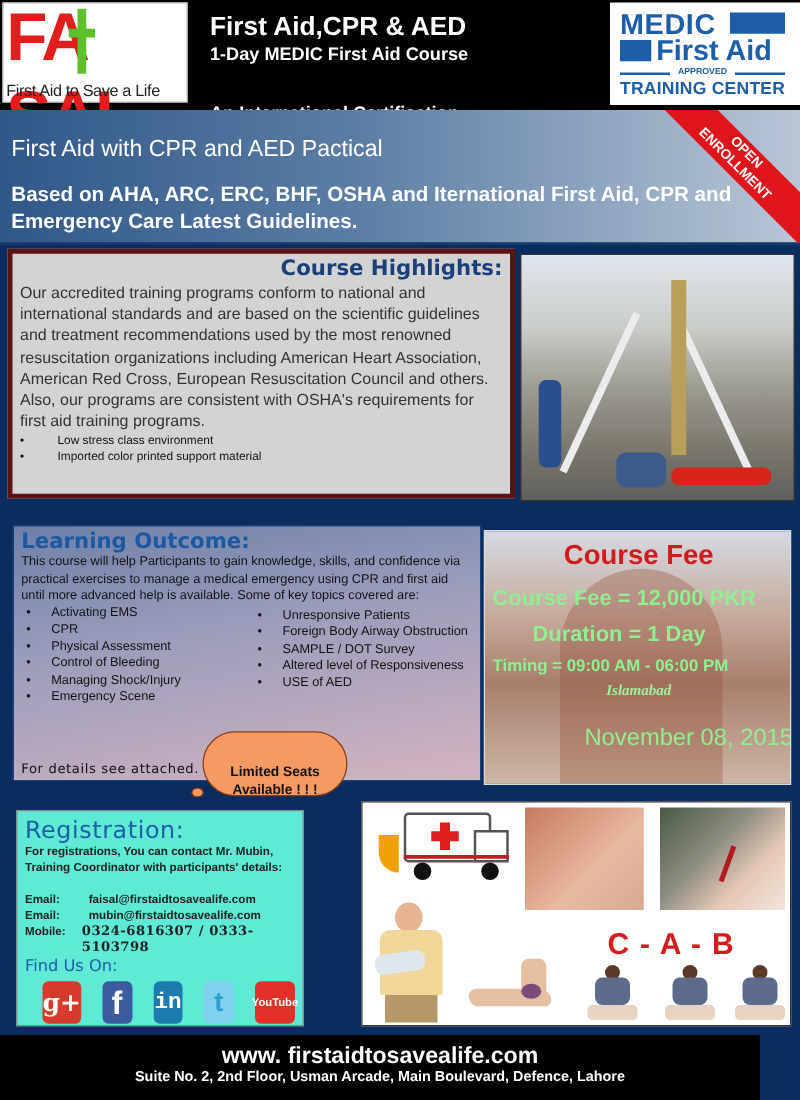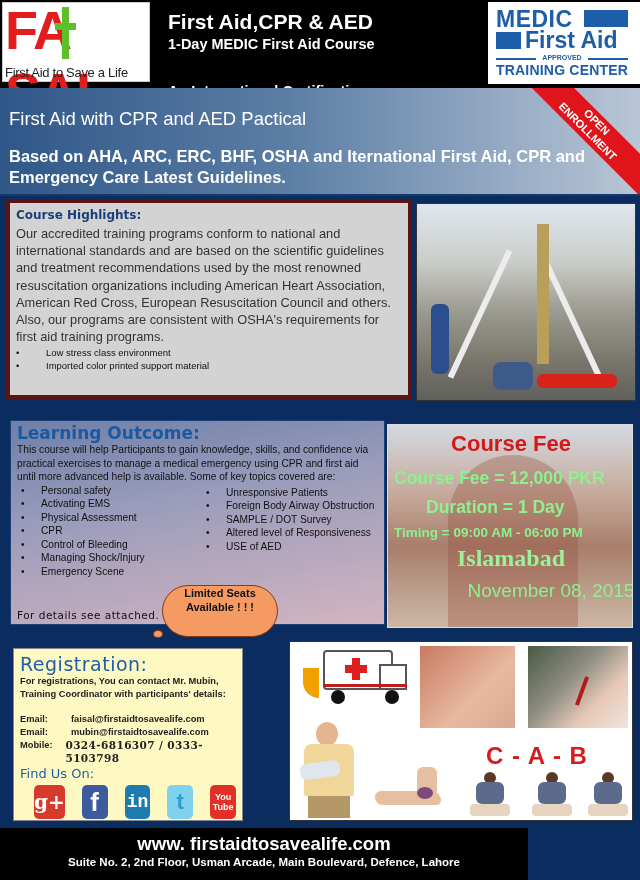--- a/index.html
+++ b/index.html
@@ -31,21 +31,21 @@
   .logo-medic .m3 { position: absolute; left: 8px; top: 60px; width: 134px; font-size: 14px; font-weight: bold; color: #1d5ea8; letter-spacing: 0.2px; }
 
   
   .banner { position: absolute; left: 0; top: 88px; width: 640px; height: 108px; background: linear-gradient(90deg, #2f5788 0%, #5c7ea5 45%, #b9c6d6 100%); border-bottom: 2px solid #143a6b; overflow: hidden; }
   .banner .b1 { position: absolute; left: 9px; top: 20px; font-size: 18.5px; color: #fff; }
   .banner .b2 { position: absolute; left: 9px; top: 58px; font-size: 16.5px; font-weight: bold; color: #fff; line-height: 21px; width: 600px; }
   .ribbon { position: absolute; right: -52px; top: 24px; width: 200px; height: 30px; background: #e0151b; transform: rotate(45deg); color: #fff; font-size: 11px; font-weight: bold; text-align: center; line-height: 13px; padding-top: 2px; }
 
   
   .highlights { position: absolute; left: 6px; top: 199px; width: 406px; height: 200px; background: #d3d3d3; border: 4px solid #5a1414; padding: 2px 6px; }
-  .highlights h2 { font-family: "DejaVu Sans", sans-serif; font-size: 12px; color: #1b3f78; font-weight: bold; line-height: 20px; }
+  .highlights h2 { font-family: "DejaVu Sans", sans-serif; font-size: 17px; color: #1b3f78; font-weight: bold; line-height: 20px; text-align: right; }
   .highlights p { font-size: 12.8px; color: #333; line-height: 17.2px; }
   .highlights ul { list-style: none; margin-top: 1px; }
   .highlights li { font-size: 9.5px; color: #111; line-height: 13px; padding-left: 30px; position: relative; }
   .highlights li::before { content: "•"; position: absolute; left: 0; }
 
   .photo-worksite { position: absolute; left: 416px; top: 203px; width: 220px; height: 198px; background: linear-gradient(180deg, #dfe6ee 0%, #c9ccc8 30%, #9b9a90 55%, #7a766c 80%, #60605c 100%); border: 1px solid #333; overflow: hidden; }
   .photo-worksite .tower { position: absolute; left: 120px; top: 20px; width: 12px; height: 140px; background: #b8a05a; }
   .photo-worksite .strut1 { position: absolute; left: 60px; top: 40px; width: 6px; height: 140px; background: #ececec; transform: rotate(25deg); }
   .photo-worksite .strut2 { position: absolute; left: 150px; top: 40px; width: 6px; height: 140px; background: #ececec; transform: rotate(-25deg); }
   .photo-worksite .person { position: absolute; left: 14px; top: 100px; width: 18px; height: 70px; background: #2a4e8e; border-radius: 6px; }
@@ -57,49 +57,49 @@
   .learning h2 { font-family: "DejaVu Sans", sans-serif; font-size: 17px; color: #1b5aa3; font-weight: bold; line-height: 20px; }
   .learning p { font-size: 10.2px; color: #111; line-height: 13.5px; }
   .learning .cols { display: flex; }
   .learning ul { list-style: none; }
   .learning li { font-size: 10.2px; color: #111; line-height: 13.6px; padding-left: 24px; position: relative; }
   .learning li::before { content: "•"; position: absolute; left: 4px; }
   .learning .col1 { width: 185px; }
   .learning .col2 { margin-top: 2px; }
   .learning .details { font-family: "DejaVu Sans", sans-serif; font-size: 10.5px; color: #111; letter-spacing: 0.5px; position: absolute; left: 6px; top: 188px; }
 
-  .cloud { position: absolute; left: 162px; top: 585px; width: 116px; height: 52px; background: #f59a62; border-radius: 30px; border: 1.5px solid #8a3a10; text-align: center; font-size: 11px; font-weight: bold; color: #111; padding-top: 0; line-height: 14px; }
+  .cloud { position: absolute; left: 162px; top: 585px; width: 116px; height: 52px; background: #f59a62; border-radius: 30px; border: 1.5px solid #8a3a10; text-align: center; font-size: 11px; font-weight: bold; color: #111; padding-top: 25px; line-height: 14px; }
   .cloud .puff1 { position: absolute; left: -10px; top: 44px; width: 10px; height: 8px; border-radius: 50%; background: #f59a62; border: 1px solid #8a3a10; }
 
   
   .fee { position: absolute; left: 387px; top: 424px; width: 246px; height: 204px; background: linear-gradient(180deg, #d5dae2 0%, #c5a899 35%, #a87e6c 60%, #cdb7a5 100%); border: 1px solid #ddd; overflow: hidden; }
   .fee .arch { position: absolute; left: 60px; top: 30px; width: 130px; height: 180px; border-radius: 65px 65px 0 0; background: rgba(150, 80, 60, 0.35); }
   .fee .title { position: absolute; left: 0; top: 6px; width: 246px; text-align: center; font-size: 22px; font-weight: bold; color: #d21a1a; }
   .fee .l1 { position: absolute; left: 6px; top: 43px; font-size: 17.5px; font-weight: bold; color: #8ff08f; }
   .fee .l2 { position: absolute; left: 6px; top: 72px; font-size: 17.5px; font-weight: bold; color: #8ff08f; margin-left: 32px; }
   .fee .l3 { position: absolute; left: 6px; top: 100px; font-size: 13.5px; font-weight: bold; color: #8ff08f; }
-  .fee .city { position: absolute; left: 0; top: 120px; width: 246px; text-align: center; font-family: "Liberation Serif", serif; font-weight: bold; font-size: 24px; color: #9cf19c; }
+  .fee .city { position: absolute; left: 0; top: 120px; width: 246px; text-align: center; font-family: "Liberation Serif", serif; font-style: italic; font-weight: bold; font-size: 12px; color: #9cf19c; }
   .fee .date { position: absolute; left: 0; top: 155px; width: 246px; text-align: center; font-size: 19px; color: #8ff08f; margin-left: 40px; }
 
   
-  .registration { position: absolute; left: 13px; top: 648px; width: 230px; height: 173px; background: #fef9c3; border: 1px solid #888; padding: 4px 6px; }
+  .registration { position: absolute; left: 13px; top: 648px; width: 230px; height: 173px; background: #5eead4; border: 1px solid #888; padding: 4px 6px; }
   .registration h2 { font-family: "DejaVu Sans", sans-serif; font-size: 19px; font-weight: normal; color: #1d5ea8; line-height: 22px; letter-spacing: 0.5px; }
   .registration .intro { font-size: 9.3px; font-weight: bold; color: #222; line-height: 13px; }
   .registration .contacts { margin-top: 12px; }
   .registration .row { display: flex; font-size: 9.3px; font-weight: bold; color: #222; line-height: 13px; }
   .registration .row .k { width: 51px; }
   .registration .row .v.mono { font-family: "DejaVu Serif", serif; font-size: 10.5px; letter-spacing: 0.4px; }
   .registration .find { font-family: "DejaVu Sans", sans-serif; font-size: 13px; color: #1d5ea8; margin-top: 1px; }
   .social { display: flex; gap: 17px; margin-left: 14px; margin-top: 4px; }
   .social .ico { width: 32px; height: 34px; border-radius: 5px; color: #fff; font-weight: bold; text-align: center; display: flex; align-items: center; justify-content: center; }
   .ico.gplus { background: #d53a2a; font-size: 20px; font-family: "DejaVu Serif", serif; }
   .ico.fb { background: #3b5b9e; font-size: 26px; }
   .ico.li { background: #1d7bb0; font-size: 18px; font-family: Liberation Mono, monospace; }
   .ico.tw { background: #7fd1ee; font-size: 22px; color: #2a9fd0; }
-  .ico.yt { background: #e23028; font-size: 9px; line-height: 10px; flex-direction: column; }
+  .ico.yt { background: #e23028; font-size: 9px; line-height: 10px; flex-direction: row; }
 
   
   .images { position: absolute; left: 289px; top: 641px; width: 344px; height: 180px; background: #fff; border: 1px solid #333; overflow: hidden; }
   .amb { position: absolute; left: 25px; top: 8px; width: 90px; height: 55px; }
   .amb .body { position: absolute; left: 8px; top: 0; width: 70px; height: 40px; background: #fff; border: 2px solid #555; border-radius: 4px; }
   .amb .cab { position: absolute; left: 64px; top: 14px; width: 28px; height: 26px; background: #fff; border: 2px solid #555; }
   .amb .redcross { position: absolute; left: 30px; top: 8px; width: 22px; height: 22px; }
   .amb .redcross .v { position: absolute; left: 7px; top: 0; width: 8px; height: 22px; background: #e01d1d; }
   .amb .redcross .h { position: absolute; left: 0; top: 7px; width: 22px; height: 8px; background: #e01d1d; }
   .amb .stripe { position: absolute; left: 8px; top: 34px; width: 84px; height: 3px; background: #c01d1d; }
@@ -119,21 +119,21 @@
   .foot .sole { position: absolute; left: 0; top: 24px; width: 66px; height: 14px; background: #e6bea0; border-radius: 8px 12px 6px 10px; }
   .foot .bruise { position: absolute; left: 42px; top: 20px; width: 16px; height: 12px; background: #7b4a78; border-radius: 50%; }
   .cab-text { position: absolute; left: 196px; top: 100px; font-size: 24px; font-weight: bold; color: #d51b1b; letter-spacing: 1px; }
   .cpr { position: absolute; top: 130px; width: 40px; height: 46px; }
   .cpr .h { position: absolute; left: 14px; top: 0; width: 12px; height: 12px; border-radius: 50%; background: #5a3a26; }
   .cpr .b { position: absolute; left: 6px; top: 10px; width: 28px; height: 22px; background: #5c6a8c; border-radius: 6px; }
   .cpr .v { position: absolute; left: 0; top: 32px; width: 40px; height: 12px; background: #e6d4c0; border-radius: 4px; }
   .cpr.c1 { left: 180px; } .cpr.c2 { left: 242px; } .cpr.c3 { left: 298px; }
 
   
-  .footer { position: absolute; left: 0; top: 828px; width: 528px; height: 52px; background: #000; text-align: center; color: #fff; }
+  .footer { position: absolute; left: 0; top: 828px; width: 608px; height: 52px; background: #000; text-align: center; color: #fff; }
   .footer .url { font-size: 18.5px; font-weight: bold; line-height: 22px; margin-top: 5px; }
   .footer .addr { font-size: 11.5px; font-weight: bold; line-height: 14px; }
 </style>
 </head>
 <body>
 
 <div class="header">
   <div class="logo-fasal">
     <span class="big"><span>FA</span><span style="display:inline-block;width:20px"></span><span>SAL</span></span>
     <span class="cross">
@@ -184,24 +184,23 @@
   <span class="person"></span>
     <span class="rescuer"></span>
     <span class="casualty"></span>
 </div>
 
 <div class="learning">
   <h2>Learning Outcome:</h2>
   <p>This course will help Participants to  gain knowledge, skills, and confidence via practical exercises to manage a medical emergency using CPR and first aid until more advanced help is available. Some of key topics covered are:</p>
   <div class="cols">
     <ul class="col1">
-      <li>Personal safety</li>
       <li>Activating EMS</li>
+      <li>CPR</li>
       <li>Physical Assessment</li>
-      <li>CPR</li>
       <li>Control of Bleeding</li>
       <li>Managing Shock/Injury</li>
       <li>Emergency Scene</li>
     </ul>
     <ul class="col2">
       <li>Unresponsive Patients</li>
       <li>Foreign Body Airway Obstruction</li>
       <li>SAMPLE / DOT Survey</li>
       <li>Altered level of Responsiveness</li>
       <li>USE of AED</li>

